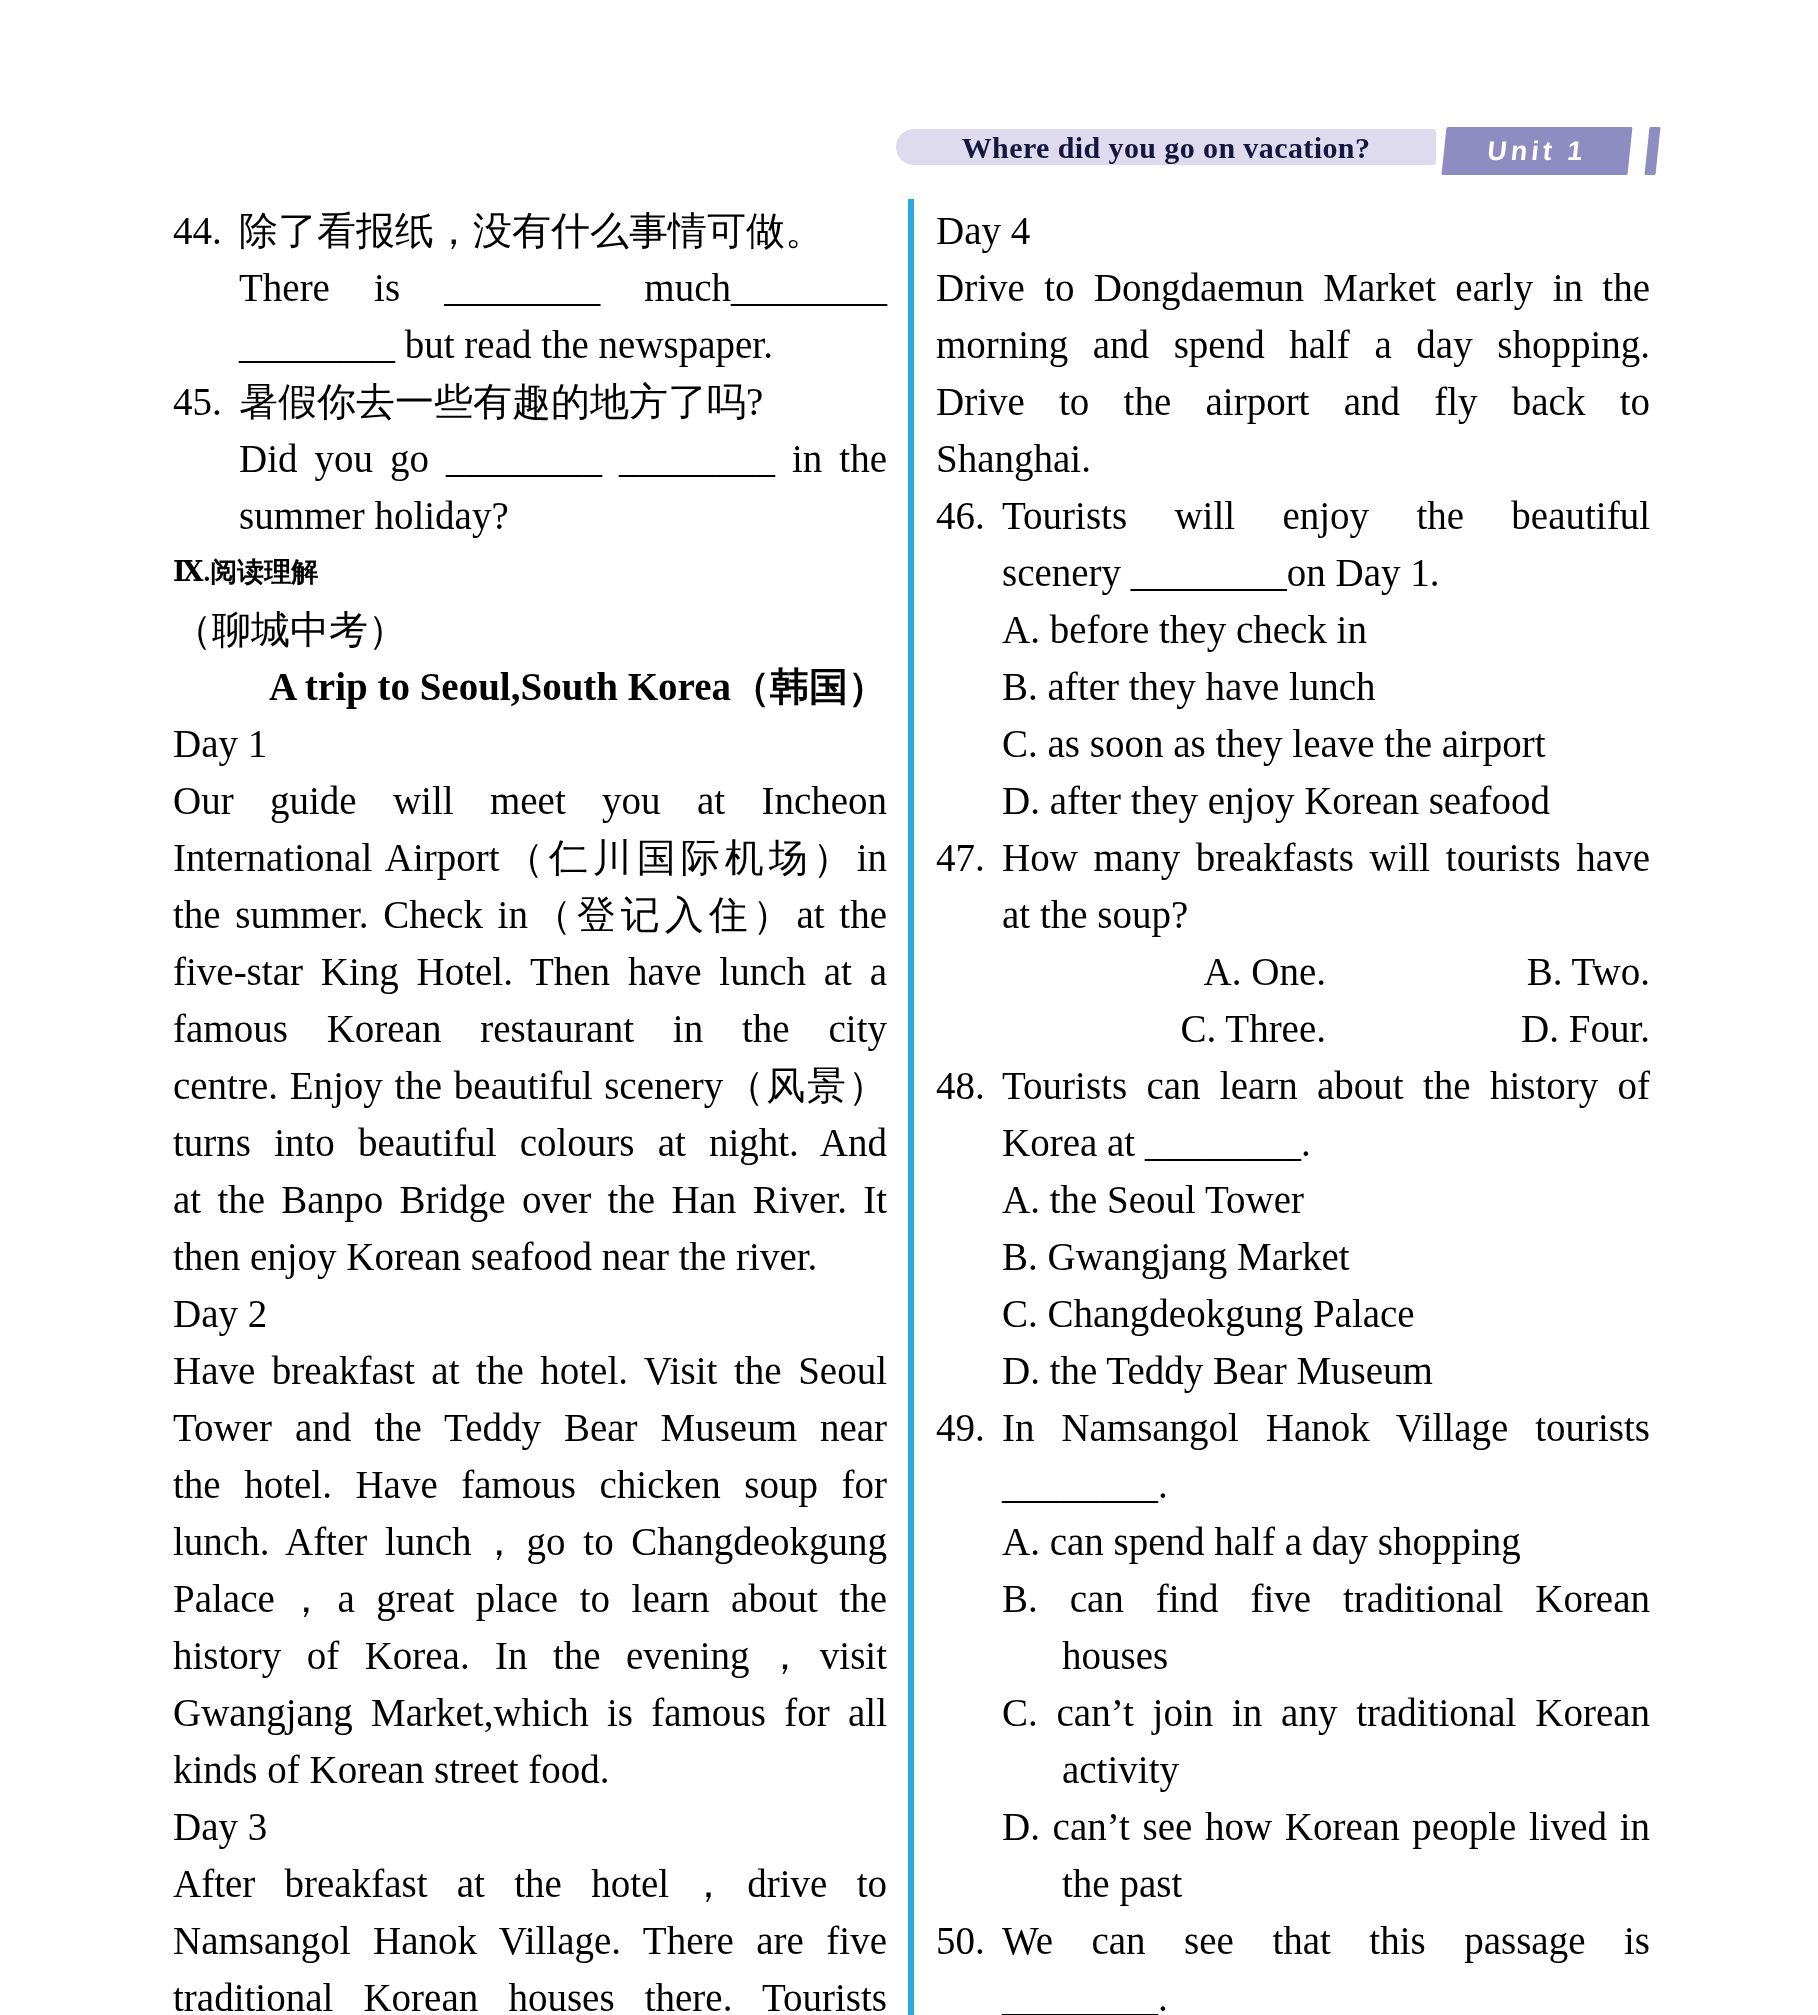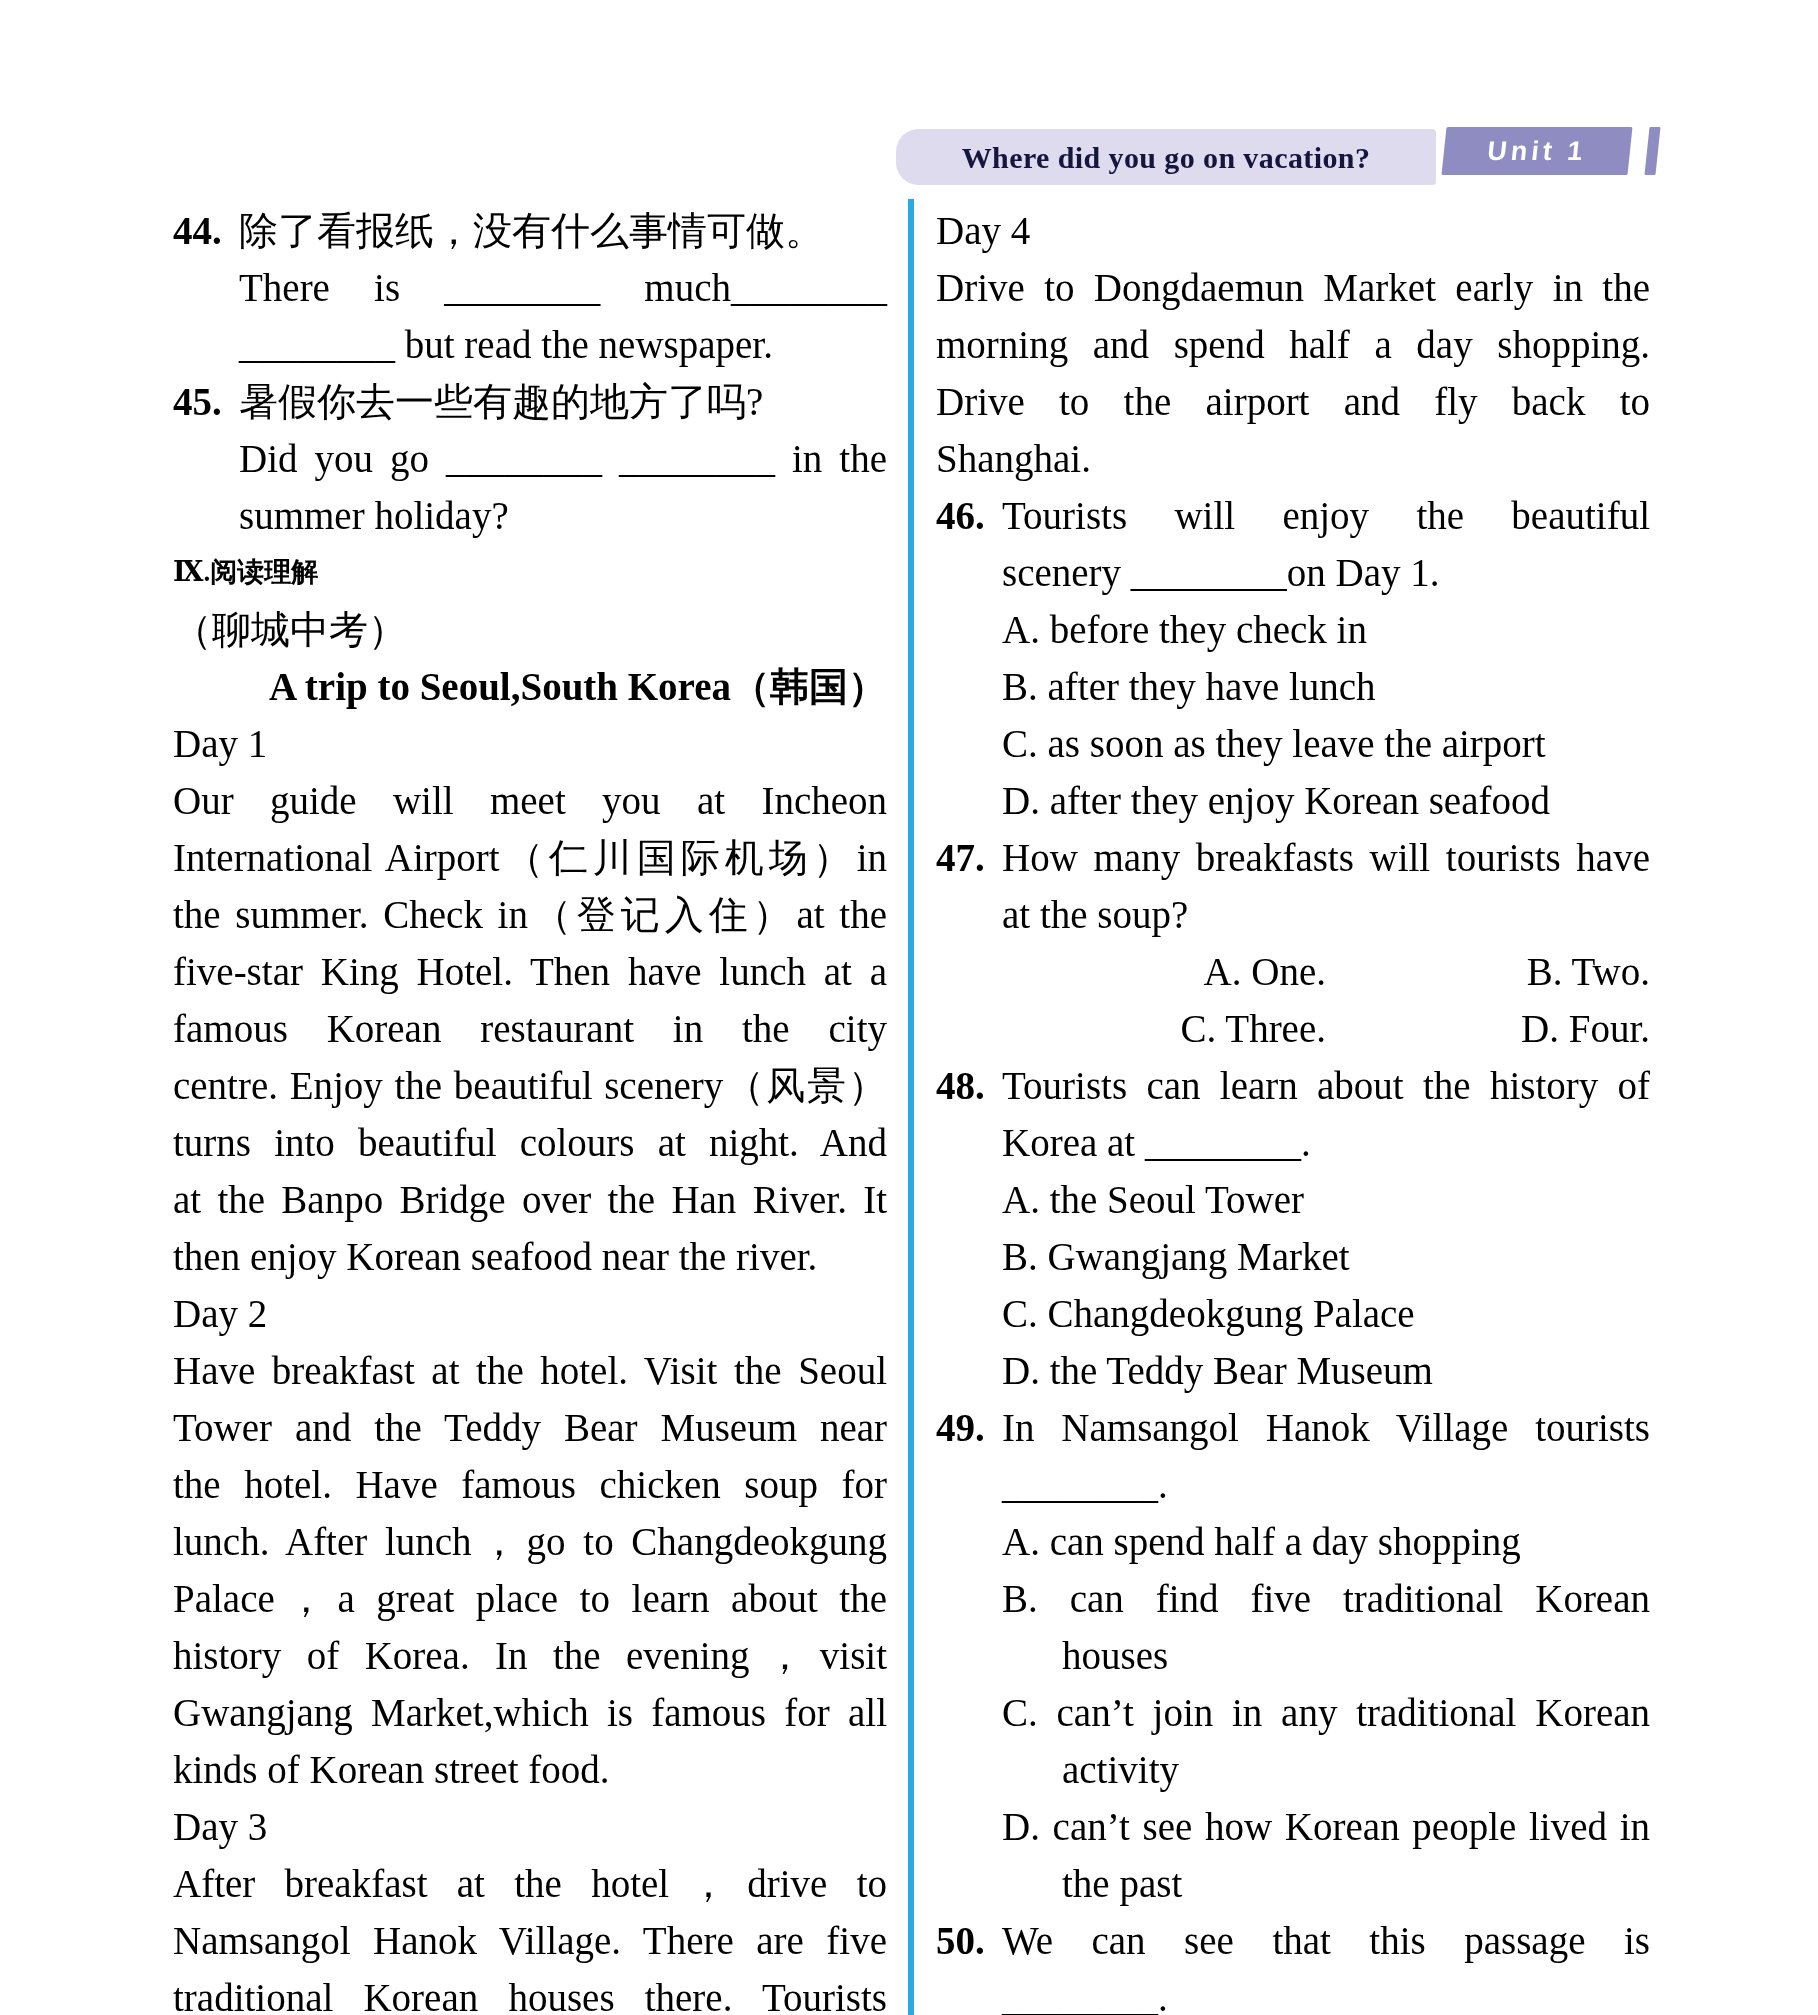--- a/index.html
+++ b/index.html
@@ -10,21 +10,21 @@
     overflow: hidden;
     font-family: "Liberation Serif", "DejaVu Serif", serif;
     font-size: 39px;
     line-height: 57px;
     color: #000000;
   }
 
   
   .banner {
     position: absolute; left: 896px; top: 129px;
-    width: 540px; height: 56px;
+    width: 540px; height: 36px;
     background: #dedbef;
     border-radius: 22.6px 4px 4px 22.6px;
     display: flex; align-items: center; justify-content: center;
   }
   .banner-title {
     font-weight: bold;
     font-size: 30px;
     color: #16153d;
     letter-spacing: 0.4px;
     white-space: nowrap;
@@ -65,21 +65,21 @@
   .col { position: absolute; top: 202px; width: 714px; }
   #left-col  { left: 173px; }
   #right-col { left: 936px; }
 
   
   .jl { text-align: justify; text-align-last: justify; }
   
   .ll { text-align: left; }
 
   .q { display: flex; }
-  .qnum { flex: 0 0 66px; font-weight: bold; }
+  .qnum { flex: 0 0 66px; font-weight: normal; }
   .qbody { flex: 1 1 auto; min-width: 0; }
 
   .sec { font-weight: bold; font-size: 27px; }
   .center { text-align: right; font-weight: bold; }
 
   .opt {
     padding-left: 60px;
     text-indent: -60px;
     text-align: justify;
   }

